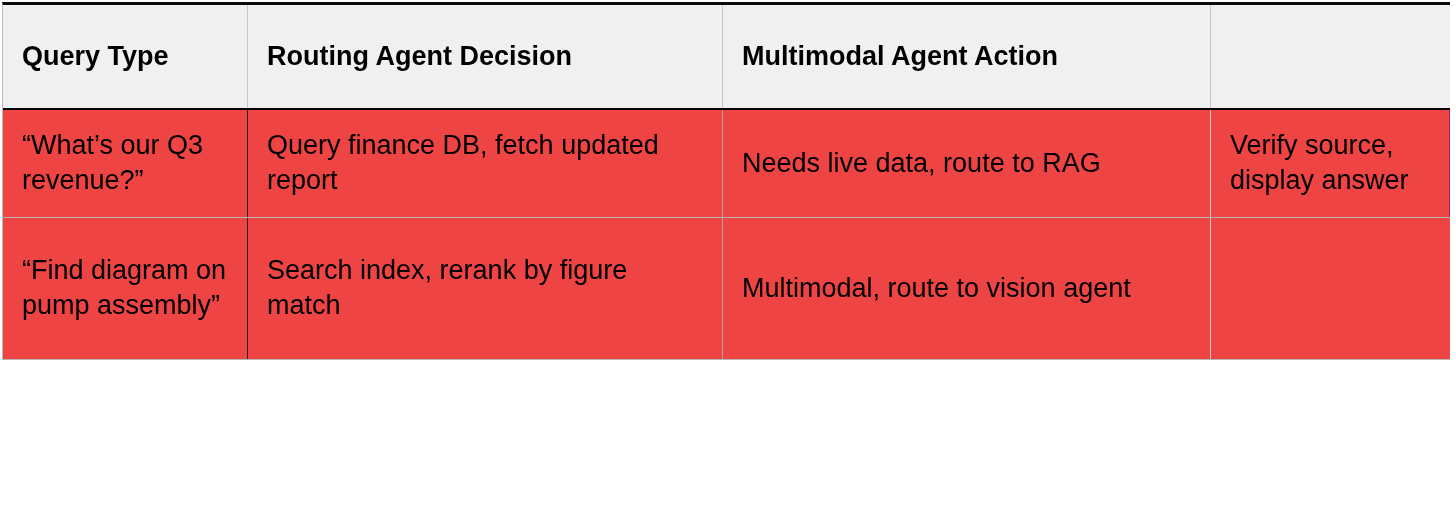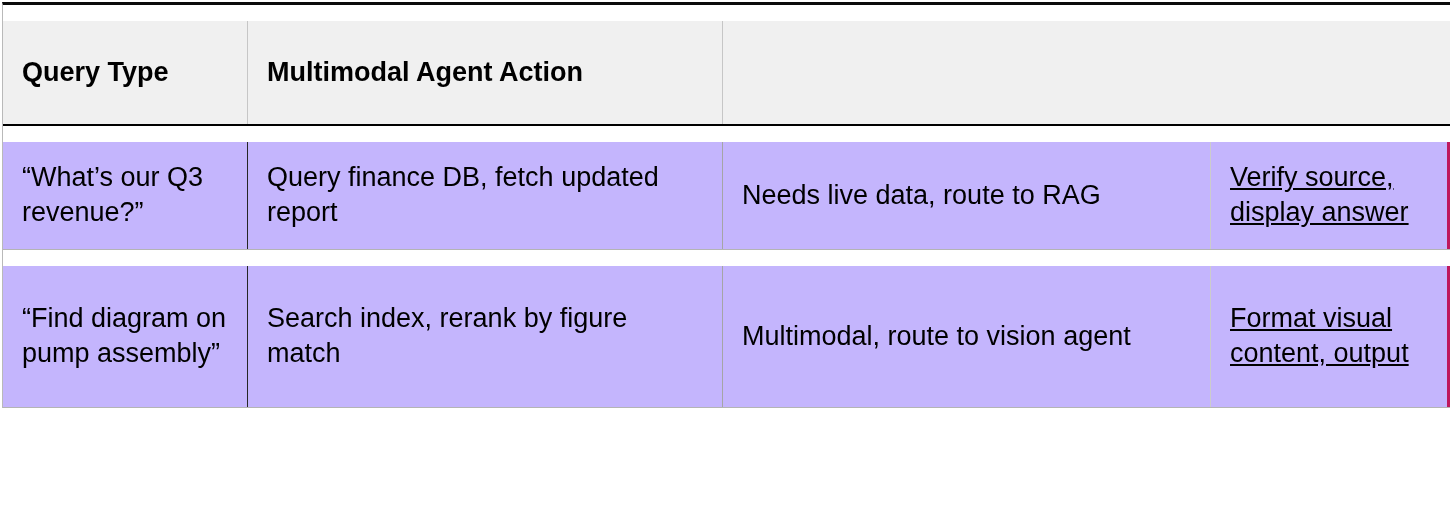--- a/index.html
+++ b/index.html
@@ -20,21 +20,20 @@
     border-top: 3px solid #0a0a0a;
     border-left: 1px solid #b9b9b9;
     color: #000000;
     font-size: 27px;
     line-height: 35px;
   }
 
   .trow {
     display: grid;
     grid-template-columns: 245px 475px 488px 239px;
-    margin-top: 16px;
   }
 
   .cell {
     box-sizing: border-box;
     display: flex;
     align-items: center;
     padding: 6px 18px 6px 19px;
     overflow: hidden;
   }
 
@@ -44,42 +43,45 @@
     background: #f0f0f0;
     border-bottom: 2.5px solid #000000;
     font-weight: bold;
   }
   .trow.header .cell {
     border-right: 1px solid #c6c6c6;
   }
 
   
   .trow.body {
-    background: #c4b5fd;
+    background: #ef4444;
     border-bottom: 1px solid #b4b4b4;
   }
   .trow.body.r1 { height: 106.5px; }
   .trow.body.r2 { height: 145.5px; }
   .trow.body.r3 { height: 141.5px; }
 
   .trow.body .cell.c1 { border-right: 1.5px solid #262626; }
   .trow.body .cell.c2 { border-right: 1px solid #cccccc; }
   .trow.body .cell.c3 { border-right: 1px solid #a5a5a5; }
-  .trow.body .cell.c4 { border-right: 3px solid #be185d; text-decoration: underline; }
+  .trow.body .cell.c4 { border-right: 1px solid #be185d; }
 
   .cell span { display: block; }
 </style>
 </head>
 <body>
 
 <div class="doc-table">
 
   <div class="trow header">
     <div class="cell c1">
       <span>Query Type</span>
+    </div>
+    <div class="cell c2">
+      <span>Routing Agent Decision</span>
     </div>
     <div class="cell c3">
       <span>Multimodal Agent Action</span>
     </div>
   </div>
 
   <div class="trow body r1">
     <div class="cell c1">
       <span>“What’s our Q3 revenue?”</span>
     </div>
@@ -98,18 +100,15 @@
   <div class="trow body r3">
     <div class="cell c1">
       <span>“Find diagram on pump assembly”</span>
     </div>
     <div class="cell c3">
       <span>Search index, rerank by figure match</span>
     </div>
     <div class="cell c2">
       <span>Multimodal, route to vision agent</span>
     </div>
-    <div class="cell c4">
-      <span>Format visual content, output</span>
-    </div>
   </div>
 
 </div>
 
 </body></html>

